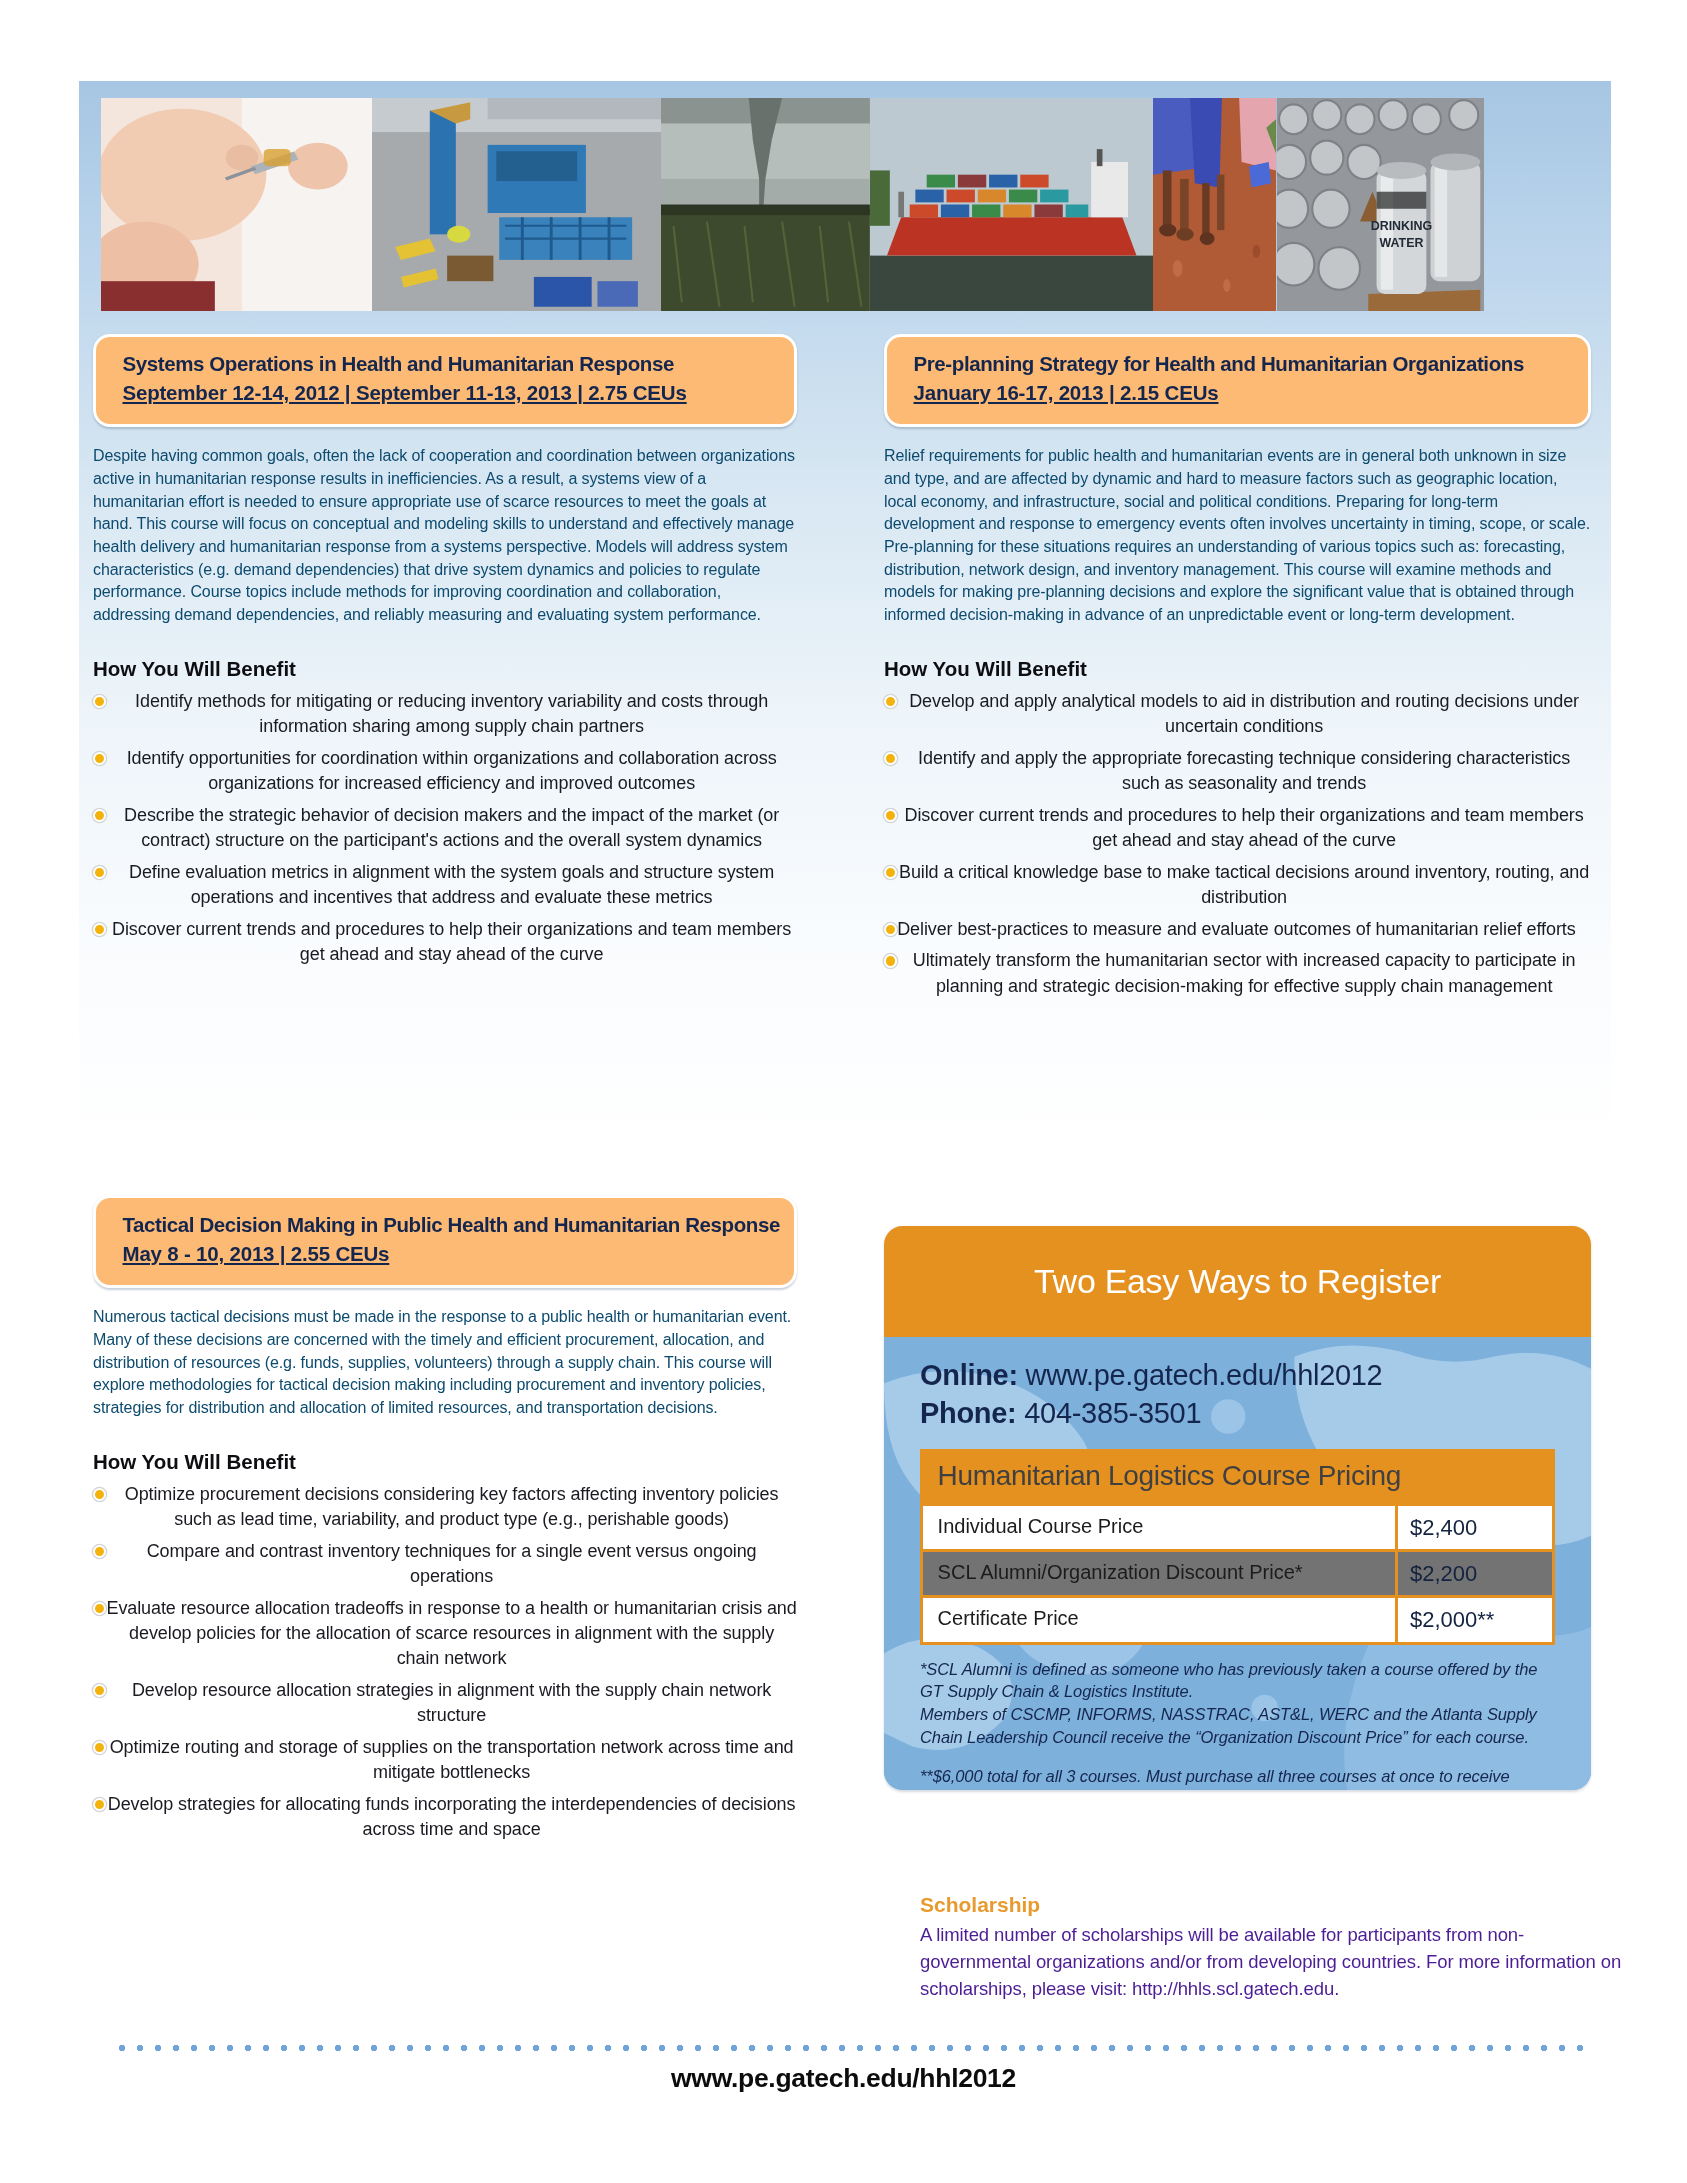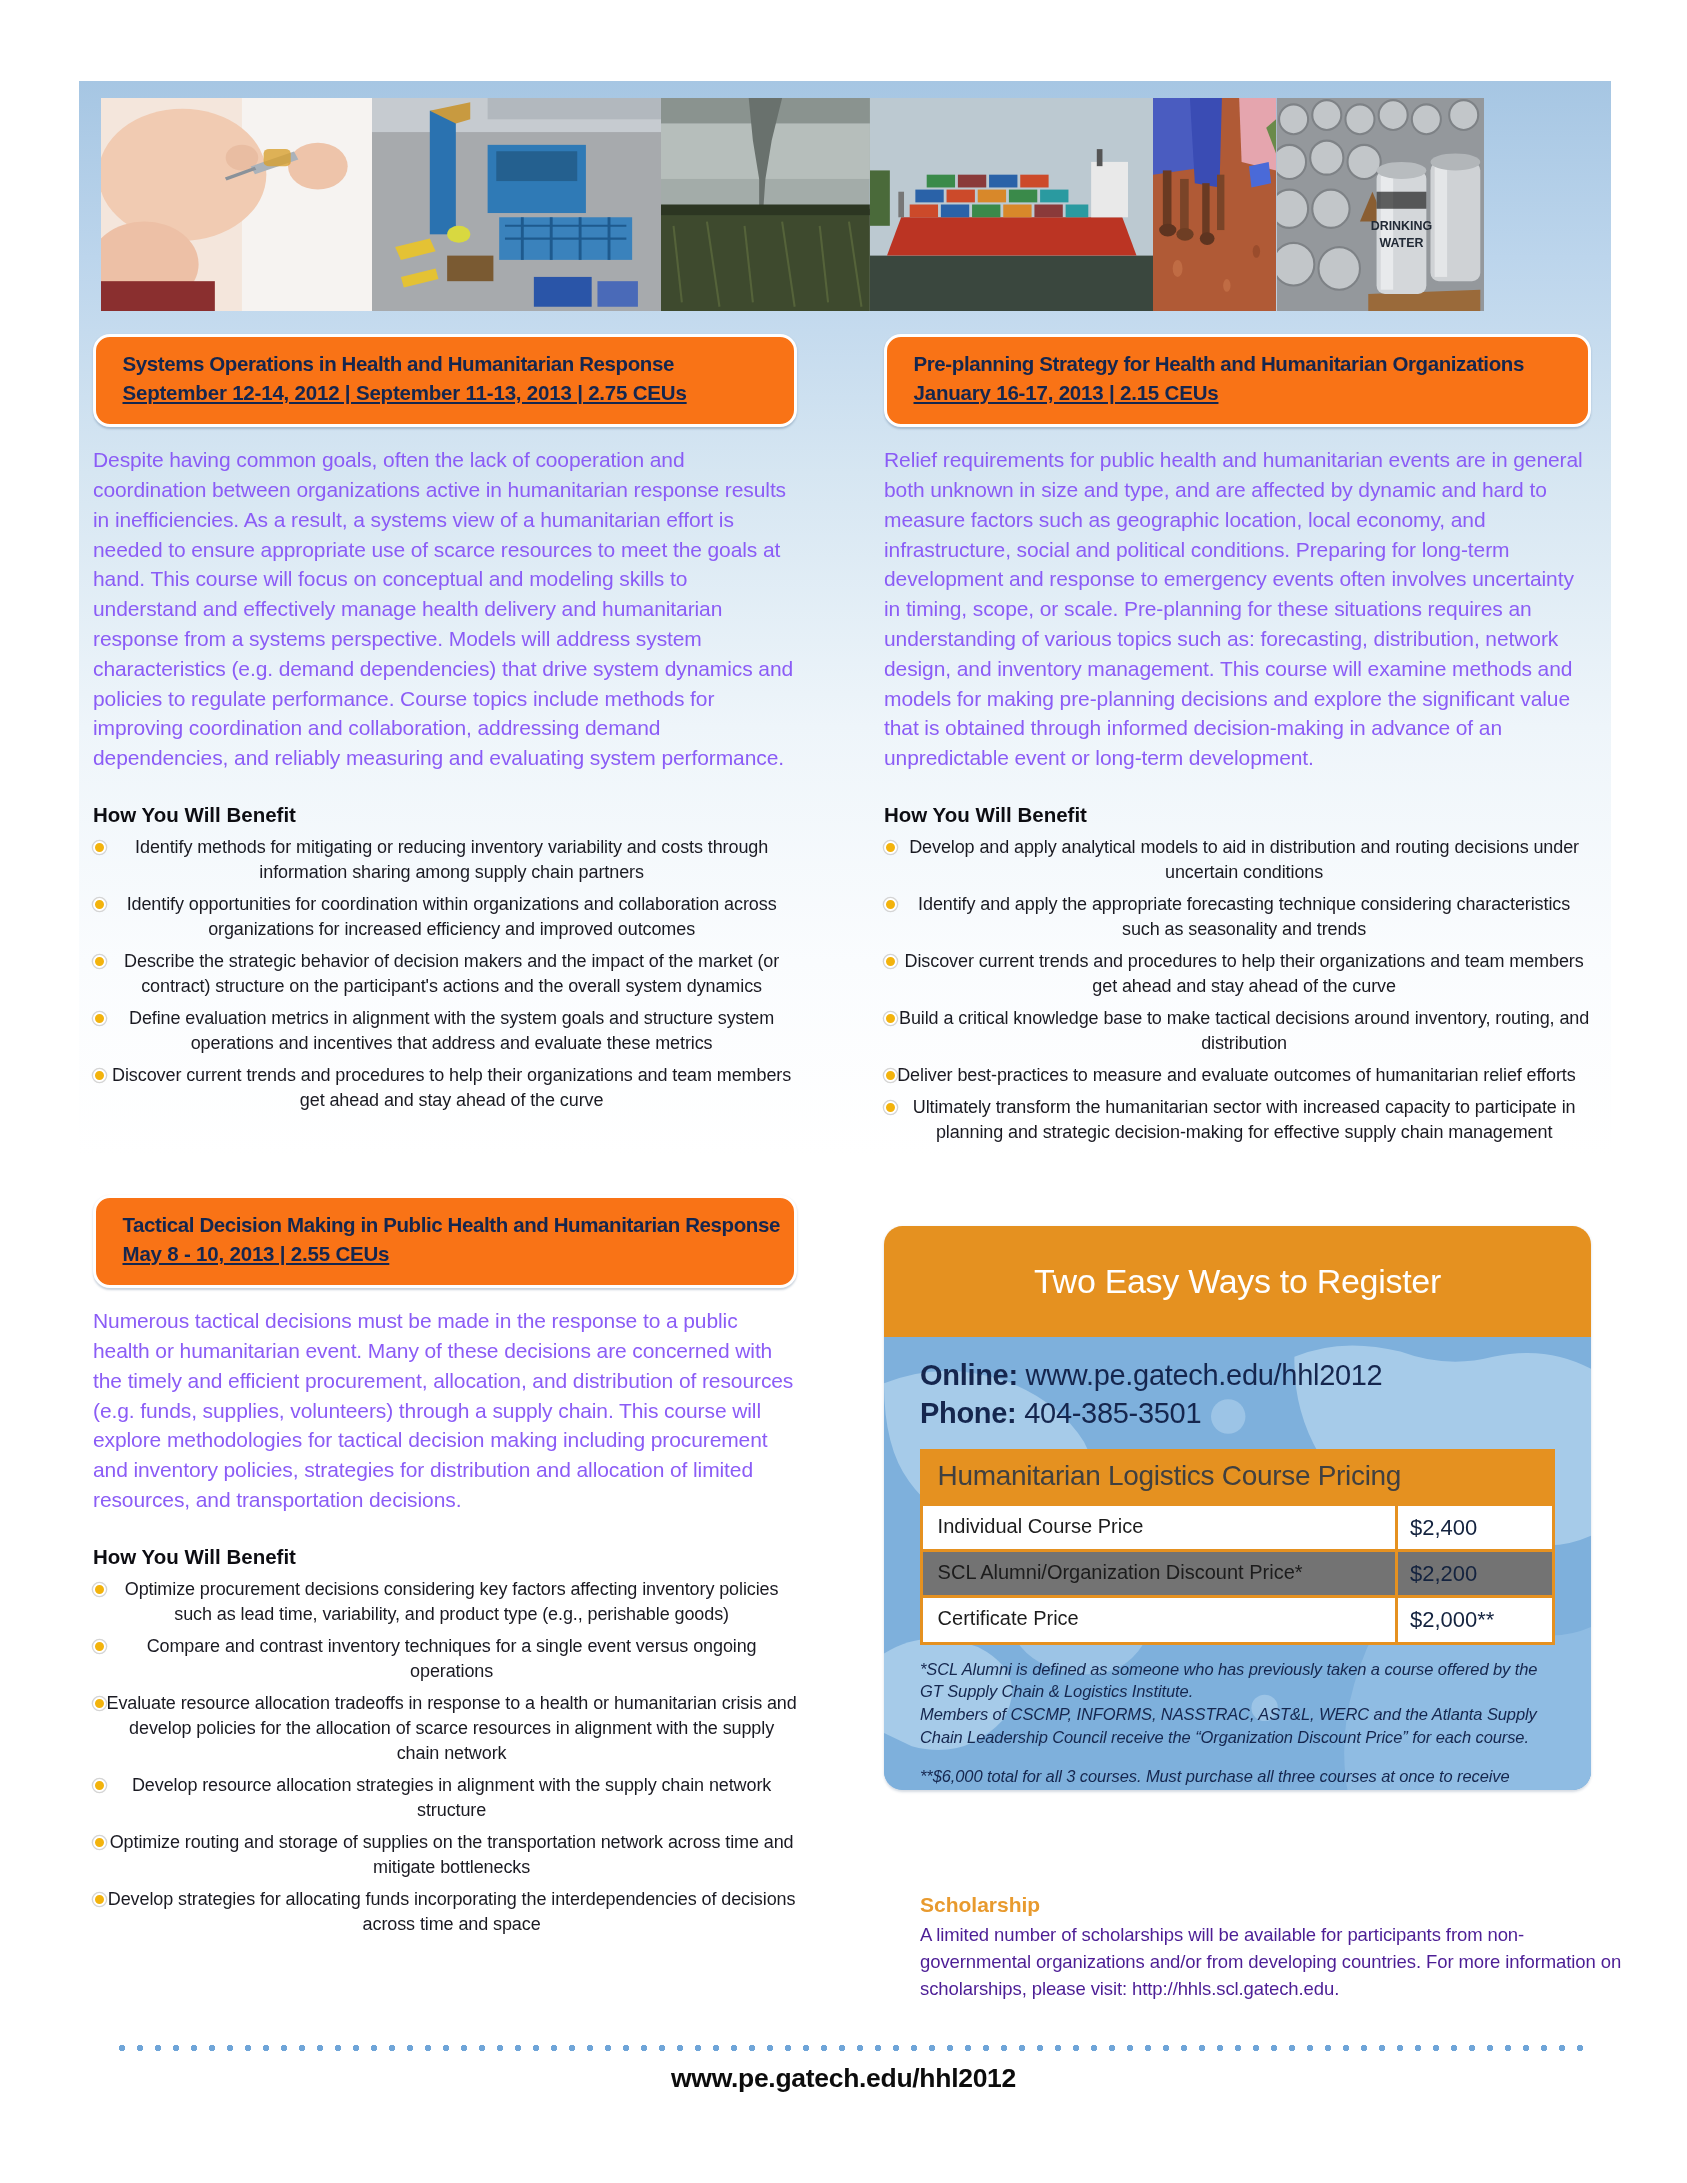--- a/index.html
+++ b/index.html
@@ -17,31 +17,31 @@
   .photo-strip {
     position:absolute; left:101px; top:98px; width:1383px; height:213px;
     display:flex; overflow:hidden;
   }
   .photo { height:100%; position:relative; overflow:hidden; }
   .photo svg { width:100%; height:100%; display:block; }
   .ph-1{width:19.6%} .ph-2{width:20.9%} .ph-3{width:15.1%} .ph-4{width:20.5%} .ph-5{width:8.9%} .ph-6{width:15.0%}
   
   .course { position:absolute; width:704px; }
   .course-header {
-    background:#f97316; border:3.3px solid #ffffff; border-radius:17px;
+    background:#fdba74; border:3.3px solid #ffffff; border-radius:17px;
     padding:13.2px 17px 16px 26.5px; box-shadow:0 1.3px 2px rgba(40,70,110,.25);
   }
   .course-title {
     font-size:20.5px; font-weight:700; color:#15264e; letter-spacing:-0.4px; line-height:1.35; white-space:nowrap;
   }
   .course-dates {
     font-size:20.5px; font-weight:700; color:#15264e; letter-spacing:-0.2px; line-height:1.45;text-decoration:underline;
   }
   .course-desc {
-    margin-top:18.5px; font-size:21px; line-height:1.42; color:#8b5cf6; letter-spacing:-0.1px;
+    margin-top:18.5px; font-size:16px; line-height:1.42; color:#0c4a6e; letter-spacing:-0.1px;
   }
   .benefit-heading {
     margin-top:30px; margin-bottom:8px; font-size:20.5px; font-weight:700; color:#0d0d12;
   }
   ul.benefits { list-style:none; }
   li.benefit { display:flex; gap:0; margin-bottom:6.6px;text-align:center; }
   .b-dot {
     flex:0 0 auto; width:13.2px; height:13.2px; border-radius:50%;
     background:#f3b30c; border:2.6px solid #ffffff;
     box-shadow:0 0 0 1.3px #d4d4d4; margin-top:6px;

